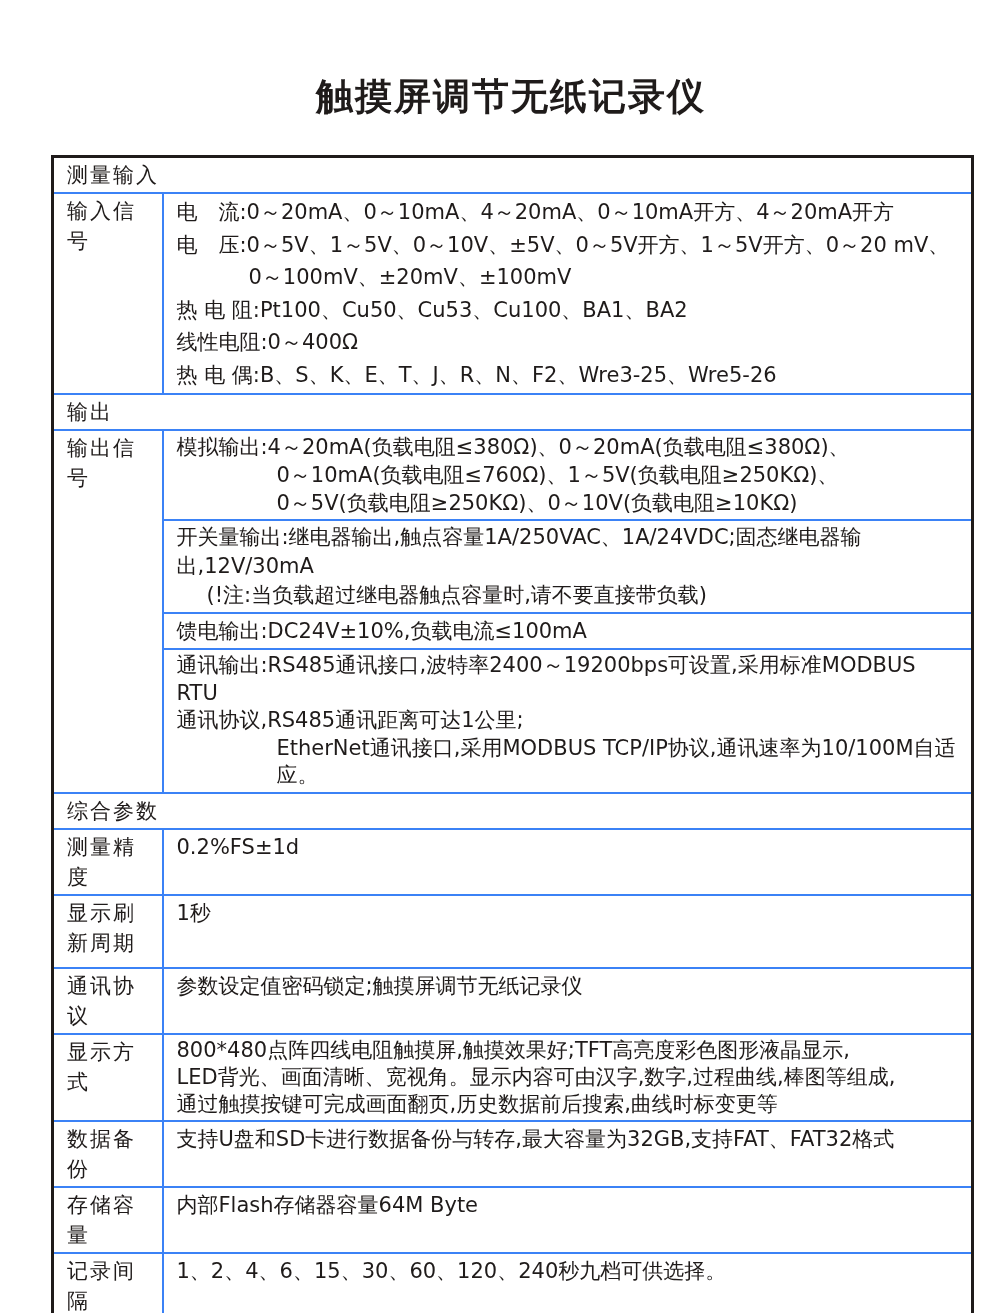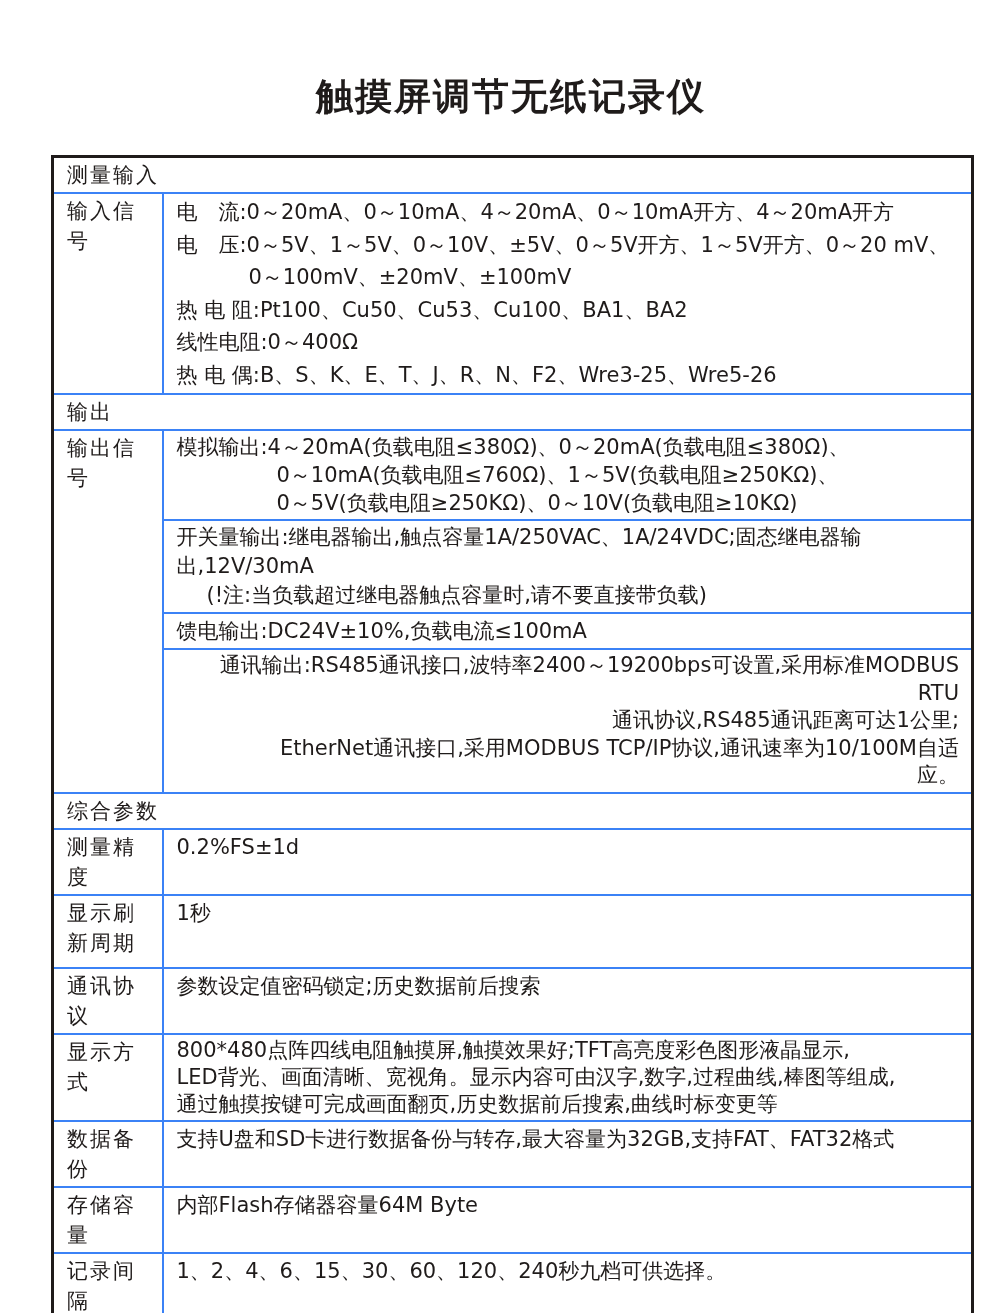--- a/index.html
+++ b/index.html
@@ -36,21 +36,21 @@
     letter-spacing:2px;
     line-height:31px;
   }
   tr.sec > td { height:28px; padding:0 4px 0 9px; letter-spacing:2px; line-height:28px; }
   
   tr.r-input  td.value div { line-height:32.5px; }
   tr.r-input  td { height:176px; }
   tr.r-analog td { height:85px; }  tr.r-analog div { line-height:28px; }
   tr.r-switch td { height:60px; }  tr.r-switch div { line-height:29px; }
   tr.r-feed   td { height:30px; line-height:27px; }
-  tr.r-comm   td { height:73px;text-align:right; }  tr.r-comm div { line-height:27.5px; }
+  tr.r-comm   td { height:73px; }  tr.r-comm div { line-height:27.5px; }
   tr.r-acc    td { height:33px; line-height:30px; }
   tr.r-refresh td { height:73px; }
   tr.r-set    td { height:28px; line-height:26px; padding-top:1px; }
   tr.r-disp   td { height:82px; } tr.r-disp div { line-height:27.3px; }
   tr.r-backup td { height:30px; line-height:27px;border-radius:21px; }
   tr.r-cap    td { height:30px; line-height:27px; }
   tr.r-int    td { height:25px; line-height:23px; padding-top:1px; }
   .ind-a { padding-left:72px; }
   .ind-b { padding-left:100px; }
   .ind-c { padding-left:30px; }
@@ -123,21 +123,21 @@
         <td class="value">0.2%FS±1d</td>
       </tr>
 
       <tr class="r-refresh">
         <td class="label">显示刷新周期</td>
         <td class="value">1秒</td>
       </tr>
 
       <tr class="r-set">
         <td class="label">通讯协议</td>
-        <td class="value">参数设定值密码锁定;历史数据前后搜索</td>
+        <td class="value">参数设定值密码锁定;触摸屏调节无纸记录仪</td>
       </tr>
 
       <tr class="r-disp">
         <td class="label">显示方式</td>
         <td class="value">
           <div>800*480点阵四线电阻触摸屏,触摸效果好;TFT高亮度彩色图形液晶显示,</div>
           <div>LED背光、画面清晰、宽视角。显示内容可由汉字,数字,过程曲线,棒图等组成,</div>
           <div>通过触摸按键可完成画面翻页,历史数据前后搜索,曲线时标变更等</div>
         </td>
       </tr>

